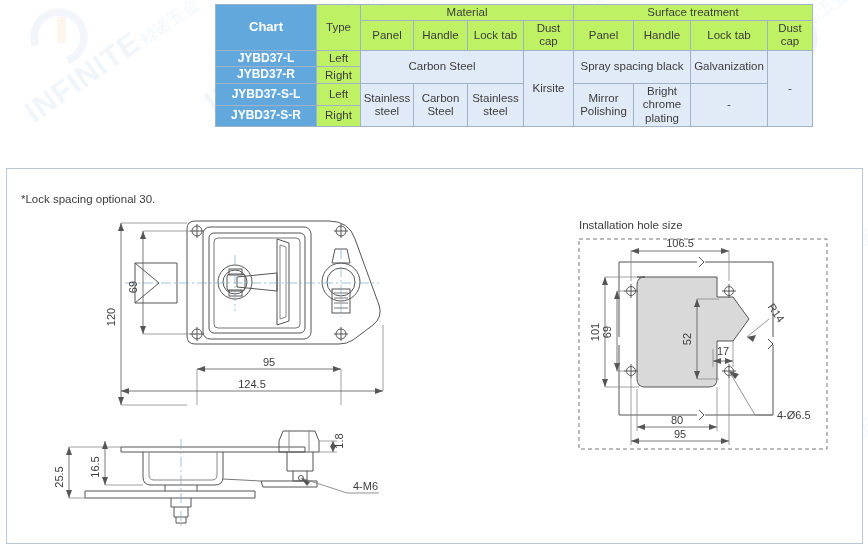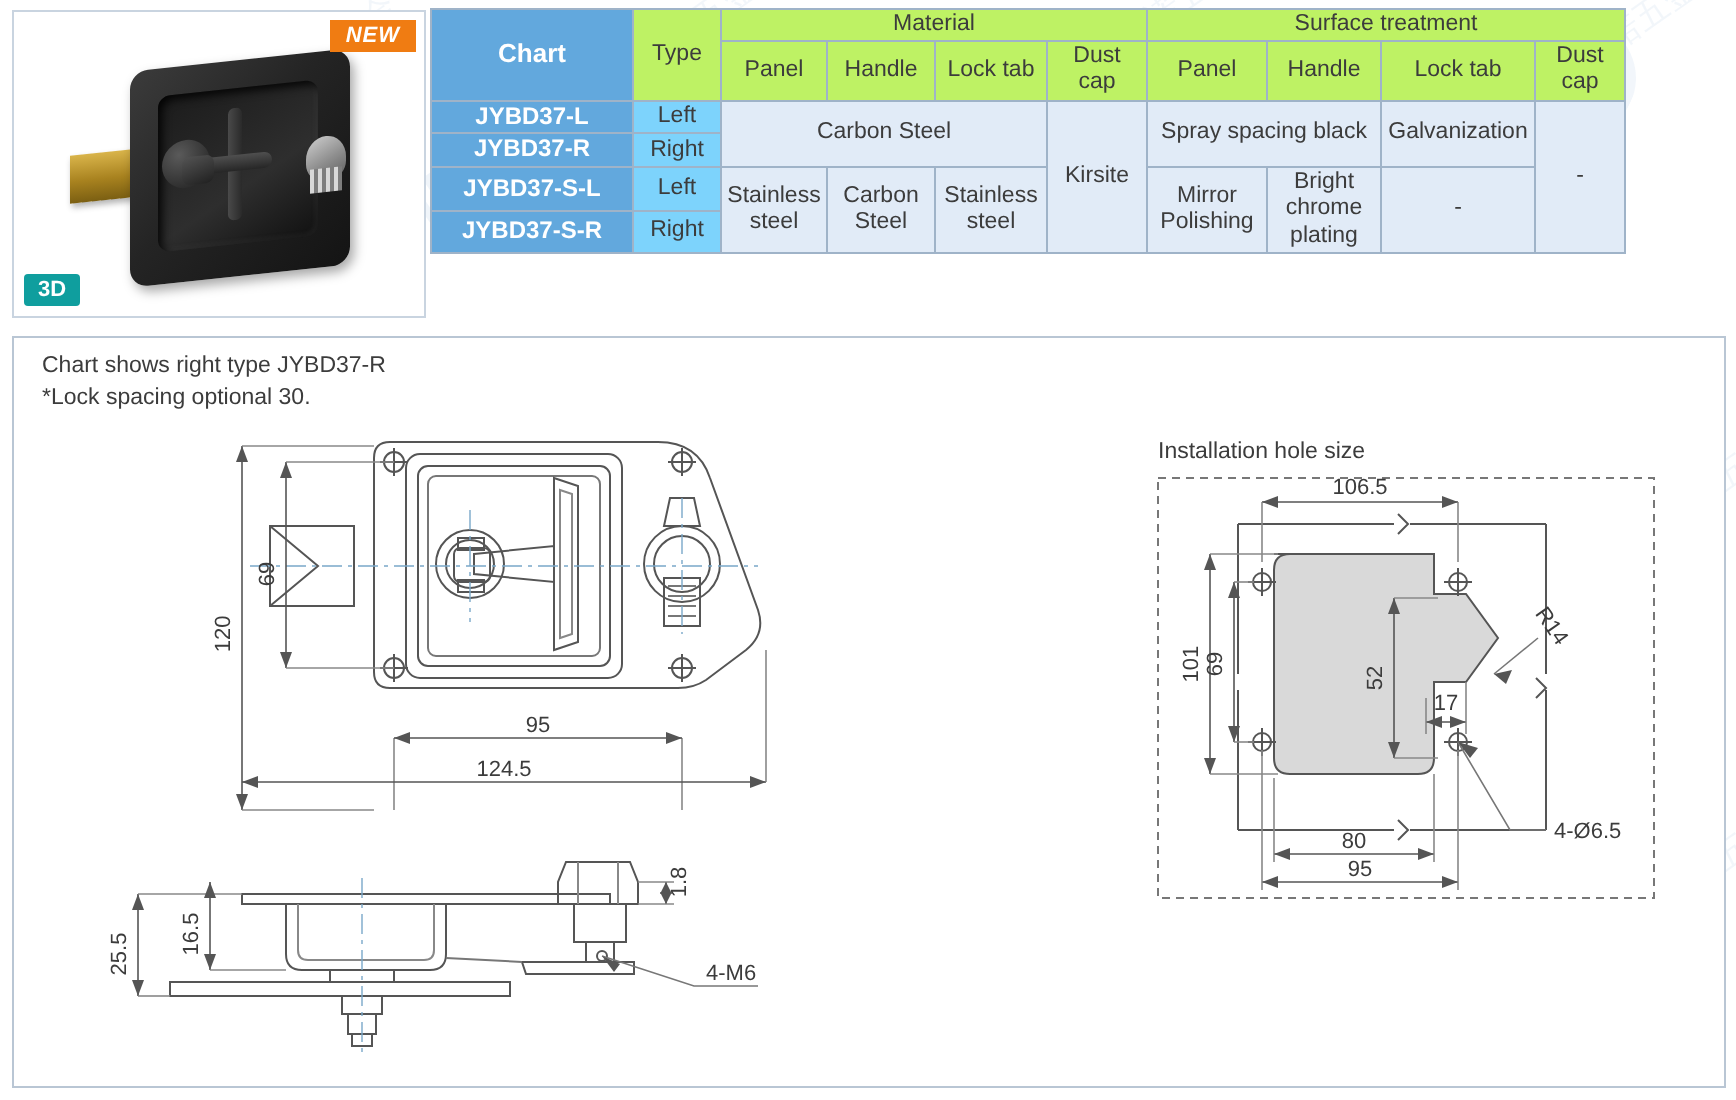--- a/index.html
+++ b/index.html
@@ -60,21 +60,21 @@
       box-shadow:1px 2px 3px rgba(0,0,0,.3);}
 
   
   table.spec{position:absolute;left:215px;top:4px;border-collapse:collapse;
       table-layout:fixed;}
   table.spec td,table.spec th{border:1px solid #9fb3c8;font-weight:normal;
       font-size:11.5px;color:#3c3c3c;text-align:center;vertical-align:middle;
       padding:1px 2px;line-height:1.15;background:#bef264;}
   table.spec .hdr-model{background:#62a8dd;color:#fff;font-weight:bold;font-size:13px;}
   table.spec .cell-model{background:#62a8dd;color:#fff;font-weight:bold;font-size:12px;margin-top:40px;}
-  table.spec .cell-type{background:#7dd3fc;}
+  table.spec .cell-type{background:#bef264;}
   table.spec .cell-mat{background:#e1ebf7;}
   .c-model{width:101px;} .c-type{width:44px;}
   .c-p{width:53px;} .c-h{width:54px;} .c-lt{width:56px;} .c-dc{width:50px;}
   .c-sp{width:60px;} .c-sh{width:57px;} .c-slt{width:77px;} .c-sdc{width:45px;}
 
   
   .panel{position:absolute;left:6px;top:168px;width:855px;height:374px;
       border:1px solid #b9c6d4;background:#fff;z-index:10;}
   .note{position:absolute;left:14px;font-size:11.5px;color:#3c3c3c;}
   .note1{top:8px;} .note2{top:24px;}
@@ -82,35 +82,20 @@
   .dw{position:absolute;}
   svg{display:block;overflow:visible;}
   .dim-t{font-family:"Liberation Sans",sans-serif;font-size:11px;fill:#3c3c3c;}
   .ttl{font-family:"Liberation Sans",sans-serif;font-size:11.5px;fill:#3c3c3c;}
 </style>
 </head>
 <body>
 
 <div class="top">
 
-  <div class="photo-box">
-    <div class="badge-new">NEW</div>
-    <div class="badge-3d">3D</div>
-    <div class="latch">
-      <div class="tab"></div>
-      <div class="plate"></div>
-      <div class="recess"></div>
-      <div class="tbar-v"></div>
-      <div class="tbar-h"></div>
-      <div class="knob"></div>
-      <div class="knob2"></div>
-      <div class="cyl"></div>
-      <div class="cyl-rib"></div>
-    </div>
-  </div>
 
   <table class="spec">
     <colgroup>
       <col class="c-model">
         <col class="c-type">
       <col class="c-p">
         <col class="c-h">
         <col class="c-lt">
         <col class="c-dc">
       <col class="c-sp">
@@ -161,21 +146,20 @@
     </tr>
     <tr>
       <td class="cell-model">JYBD37-S-R</td>
       <td class="cell-type">Right</td>
     </tr>
   </tbody>
     </table>
 </div>
 
 <div class="panel">
-  <div class="note note1">Chart shows right type JYBD37-R</div>
   <div class="note note2">*Lock spacing optional 30.</div>
 
   <div class="dw" style="left:110px;top:40px;">
     <svg width="330" height="215" viewBox="0 0 330 215">
       <g fill="none" stroke="#555" stroke-width="1">
 
         <path d="M78 12 L212 12 Q232 12 238 30 L262 96 Q266 108 256 116 L236 131 Q230 135 222 135 L78 135 Q70 135 70 127 L70 20 Q70 12 78 12 Z"></path>
 
         <rect x="86" y="18" width="108" height="112" rx="7"></rect>
         <rect x="92" y="24" width="96" height="100" rx="5"></rect>

